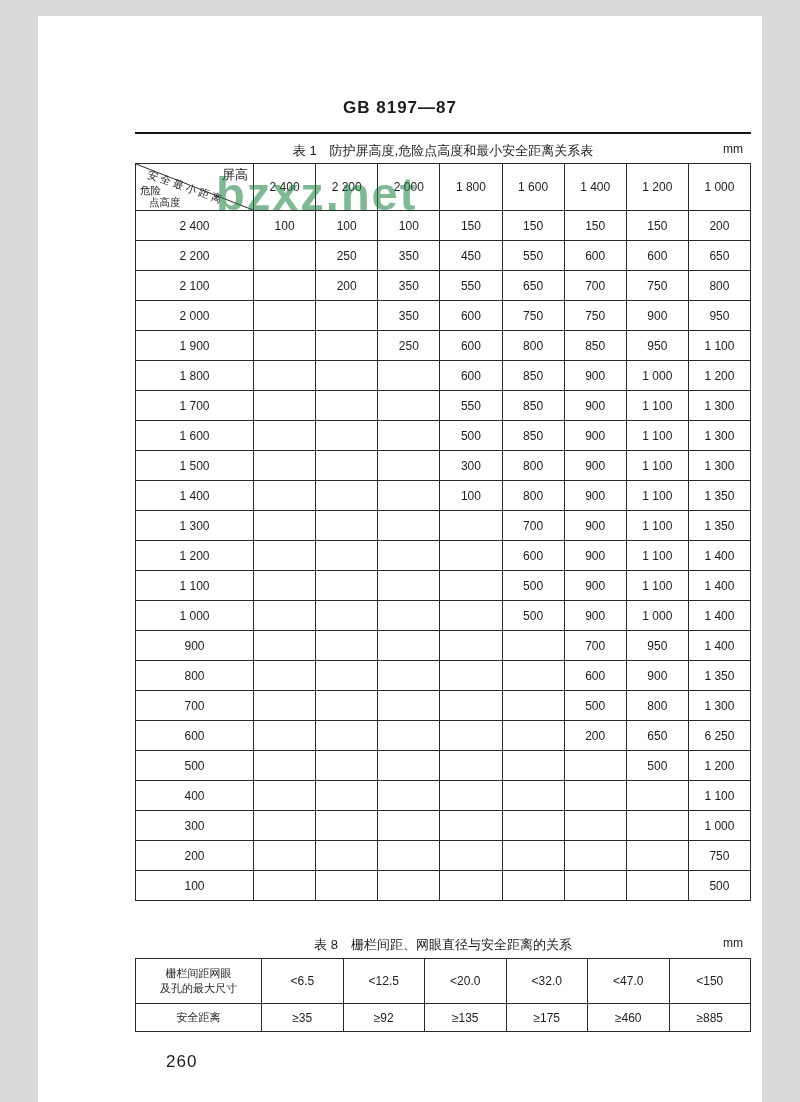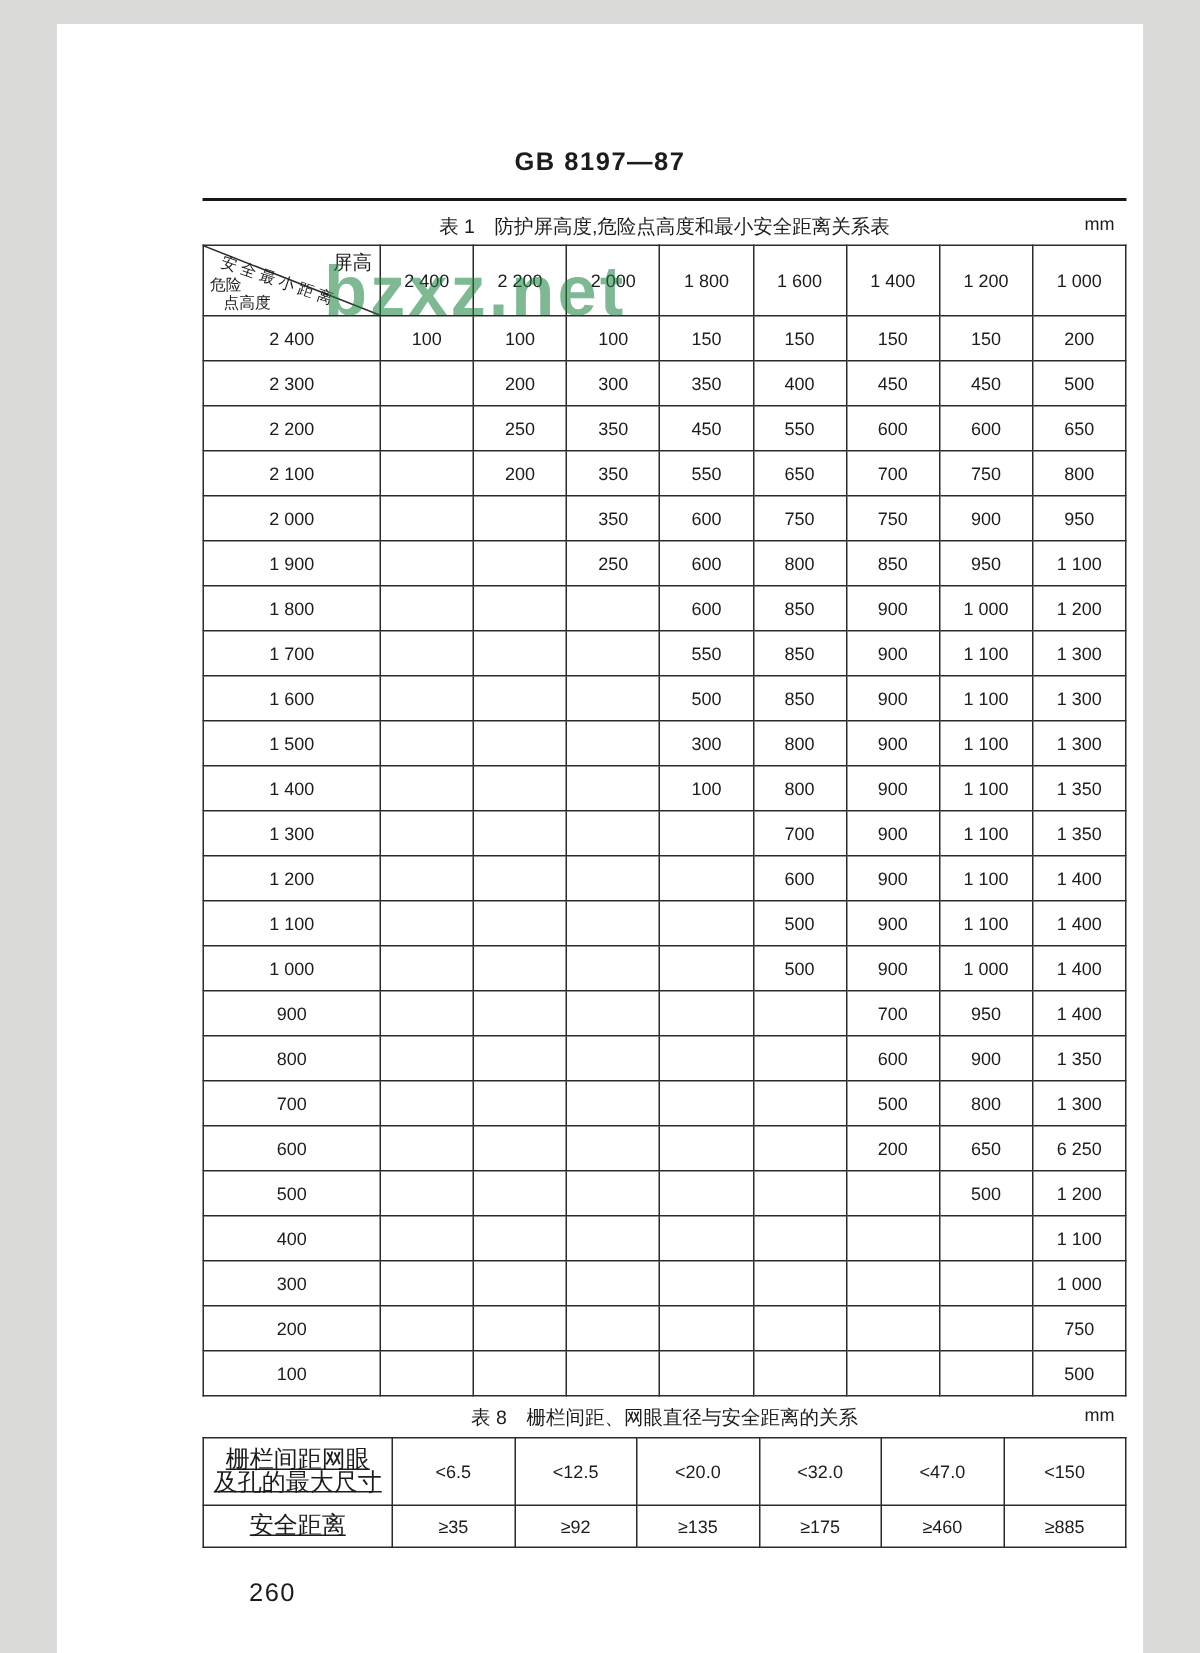--- a/index.html
+++ b/index.html
@@ -18,21 +18,21 @@
   #t2{top:942px;width:616px;}
   th,td{border:1px solid #2a2a2a;text-align:center;vertical-align:middle;font-size:12px;font-weight:normal;padding:0;}
   #t1 td{height:29px;}
   #t1 th{height:46px;}
   #t1 .corner{position:relative;padding:0;}
   .corner .diag-svg{position:absolute;left:0;top:0;width:100%;height:100%;}
   .corner .diag-label{position:absolute;left:14px;top:4px;transform:rotate(19deg);transform-origin:left top;font-size:10.5px;letter-spacing:3px;white-space:nowrap;}
   .corner .top-right{position:absolute;top:2px;right:5px;font-size:13px;}
   .corner .bottom-left{position:absolute;bottom:2px;left:4px;font-size:10.5px;line-height:12px;text-align:left;}
   .corner .bottom-left .l2{display:block;padding-left:9px;}
-  #t2 .lblcell{font-size:16px;line-height:15px;text-decoration:underline;}
+  #t2 .lblcell{font-size:11px;line-height:15px;}
   #t2 tr.r1 td{height:44px;}
   #t2 tr.r2 td{height:27px;}
 
   .page-number{position:absolute;left:128px;top:1036px;font-size:17px;letter-spacing:1px;text-align:right;}
   .watermark{position:absolute;left:178px;top:150px;font-size:47px;font-weight:bold;color:#15803d;opacity:.55;letter-spacing:2px;z-index:5;pointer-events:none;font-family:"Liberation Sans",sans-serif;text-align:right;}
 </style>
 </head>
 <body>
 
 <div class="page">
@@ -86,31 +86,20 @@
           <td>100</td>
           <td>100</td>
           <td>100</td>
           <td>150</td>
           <td>150</td>
           <td>150</td>
           <td>150</td>
           <td>200</td>
         </tr>
         <tr>
-          <td>2 300</td>
-          <td></td>
-          <td>200</td>
-          <td>300</td>
-          <td>350</td>
-          <td>400</td>
-          <td>450</td>
-          <td>450</td>
-          <td>500</td>
-        </tr>
-        <tr>
           <td>2 200</td>
           <td></td>
           <td>250</td>
           <td>350</td>
           <td>450</td>
           <td>550</td>
           <td>600</td>
           <td>600</td>
           <td>650</td>
         </tr>

